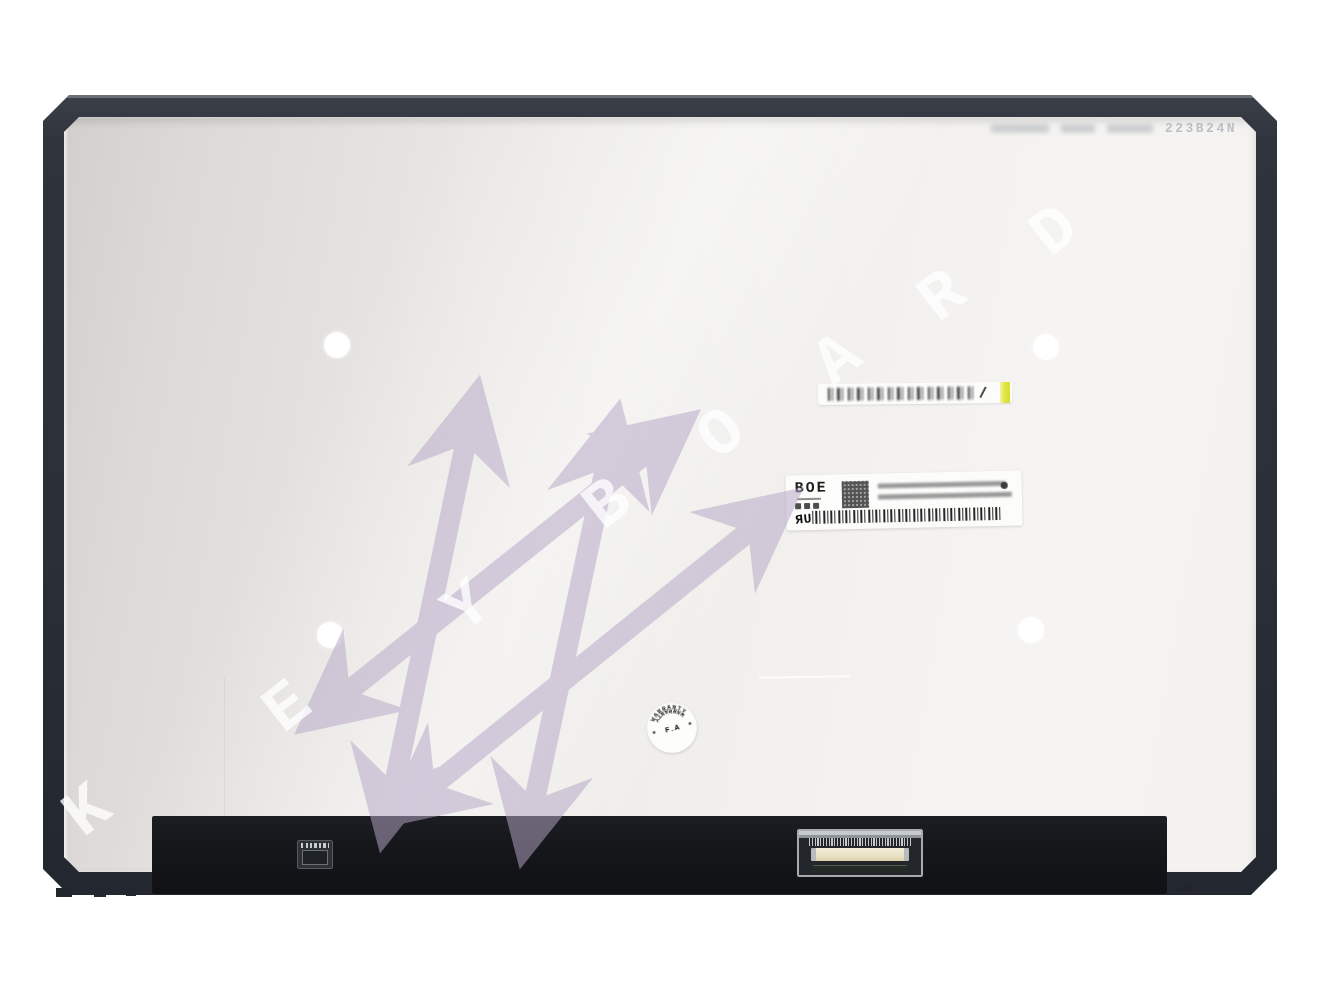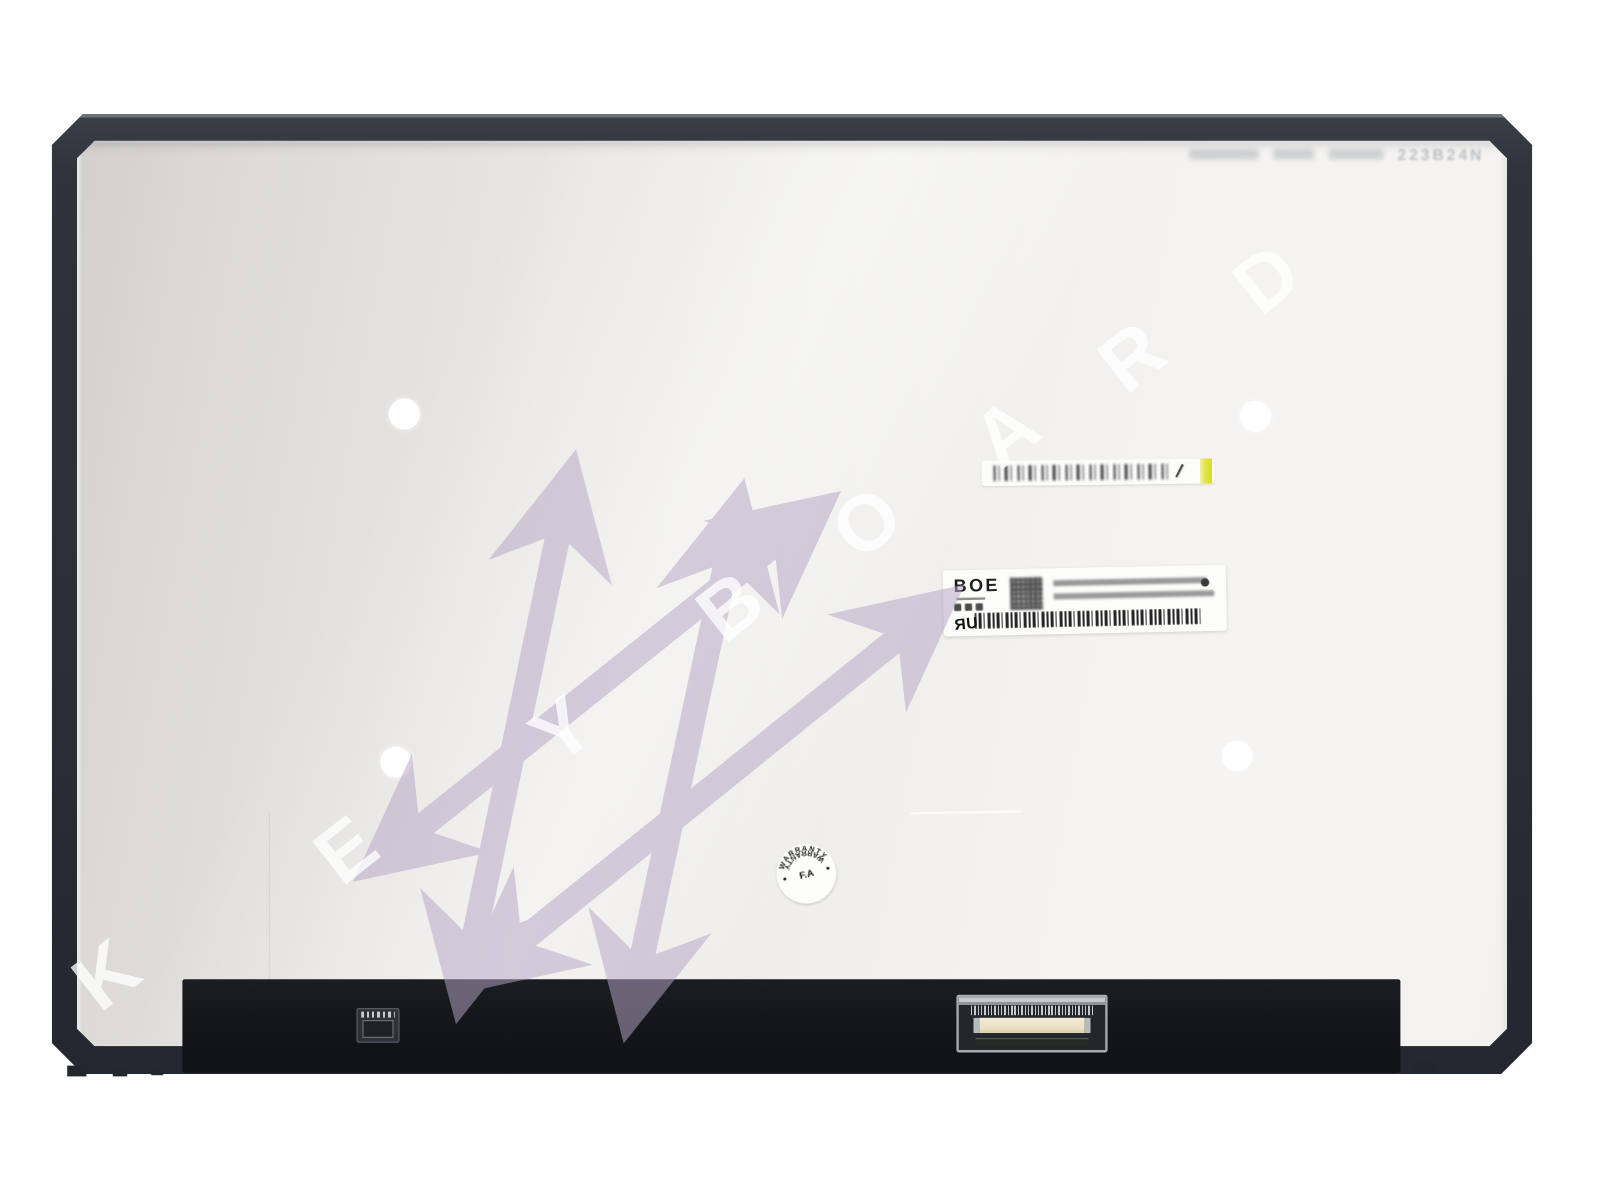--- a/index.html
+++ b/index.html
@@ -1,17 +1,17 @@
 <!DOCTYPE html>
 <html><head>
 <meta charset="utf-8">
 <style>
   html,body{margin:0;padding:0;background:#ffffff;}
   .photo{position:relative;width:1334px;height:999px;background:#ffffff;overflow:hidden;
-         font-family:Liberation Sans, sans-serif;}
+         font-family:Liberation Mono, monospace;}
 
   
   .panel{position:absolute;left:43px;top:95px;width:1234px;height:800px;
          background:linear-gradient(180deg,#3a3f48 0%,#2e333c 6%,#2a2f38 55%,#23272f 100%);
          clip-path:polygon(26px 0,1208px 0,1234px 26px,1234px 774px,1208px 800px,26px 800px,0 774px,0 26px);}
   .panel::before{content:"";position:absolute;left:0;top:0;right:0;height:3px;background:rgba(255,255,255,.25);}
 
   
   .metal{position:absolute;left:64px;top:117px;width:1192px;height:755px;
          background:

